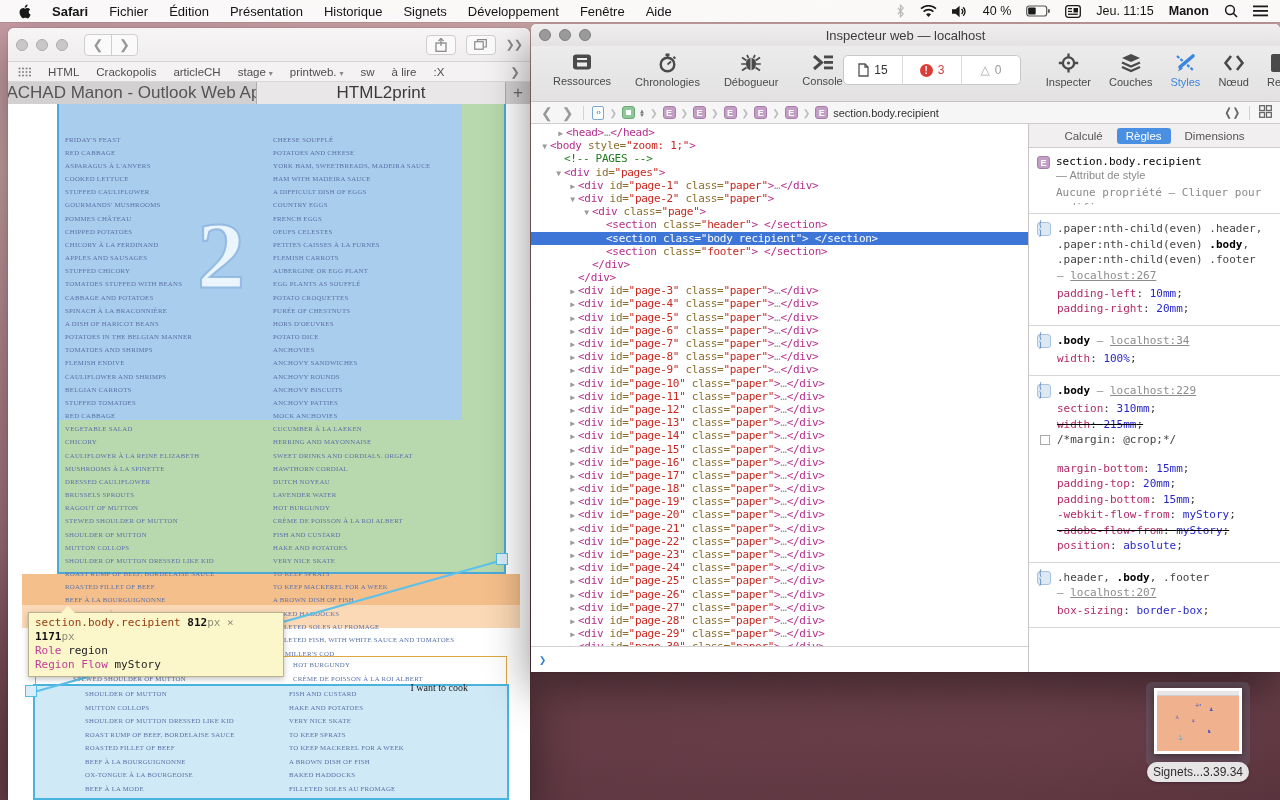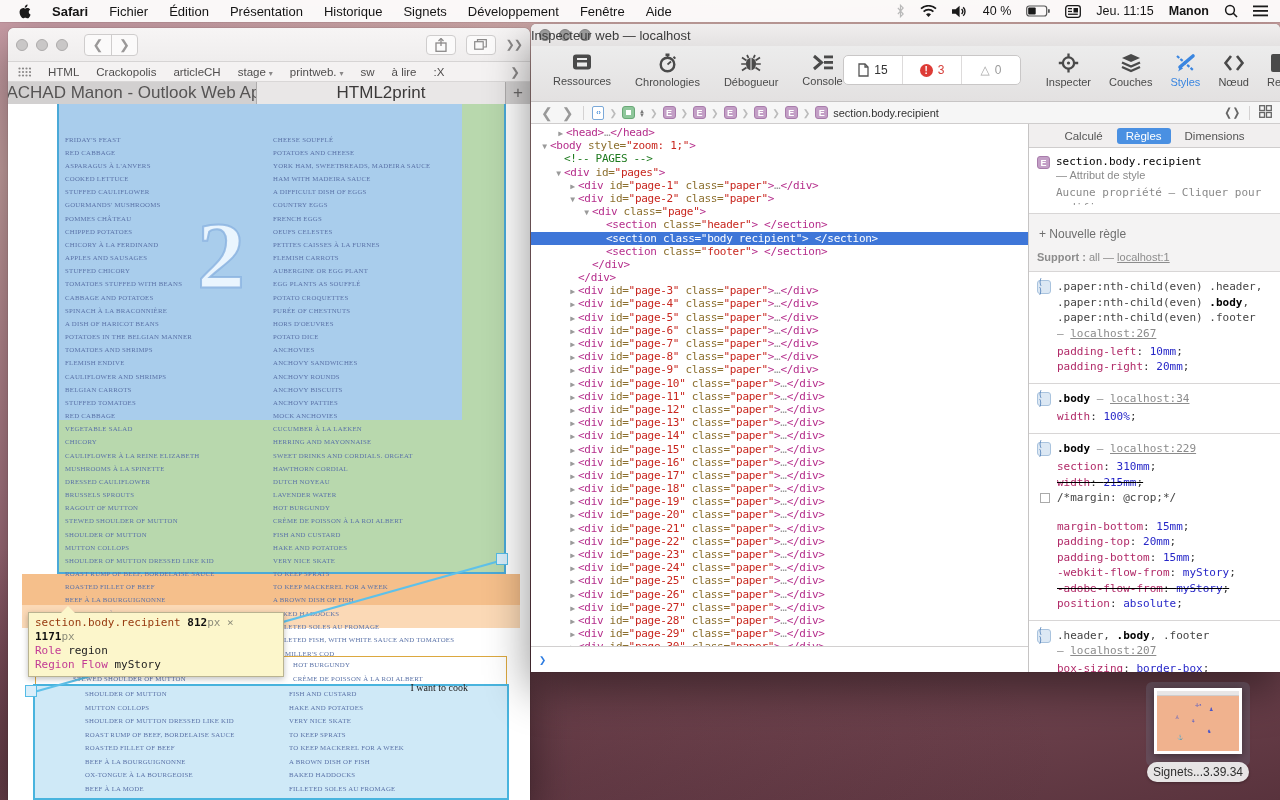--- a/index.html
+++ b/index.html
@@ -99,21 +99,21 @@
   .tt-num { color:#111; font-weight:bold; }
   .tt-unit{ color:#8c8c7a; }
   .tt-key { color:#c23a94; }
   .tt-val { color:#222; }
 
   
   .inspector { left:531px; top:24px; width:749px; height:648px; background:#ececec;
     border-radius:5px 5px 0 0; overflow:hidden; }
   .in-titlebar { height:22px; display:flex; align-items:center; padding:0 8px; position:relative;
     background:linear-gradient(#f0eeee,#e4e2e2); }
-  .in-title { position:absolute; left:0; right:0; font-size:13px; color:#3c3c3c; }
+  .in-title { position:absolute; left:0; right:0; text-align:center; font-size:13px; color:#3c3c3c; }
   .in-toolbar { height:56px; background:linear-gradient(#ececec,#e3e1e1); border-bottom:1px solid #c7c5c5;
     position:relative; display:flex; align-items:flex-start; }
   .tb-item { display:flex; flex-direction:column; align-items:center; gap:1px; padding-top:7px;
     font-size:11px; color:#4a4a4a; }
   .tb-left { display:flex; gap:24px; padding-left:22px;justify-content:flex-end; }
   .tb-right{ position:absolute; right:-12px; top:0; display:flex; gap:18px; }
   .tb-item .lbl { white-space:nowrap; }
   .tb-item.active .lbl { color:#3b86e0; }
   .segctl { position:absolute; left:312px; top:9px; width:178px; height:30px; background:#fff;
     border:1px solid #c9c7c7; border-radius:5px; display:flex; align-items:center; }
@@ -719,28 +719,20 @@
         <div class="sec">
           <div class="rule-head">
             <span class="ebadge" style="margin-top:1px;">E</span>
             <div>
               <div class="mono" style="color:#000;">section.body.recipient</div>
               <div class="attr-line">— Attribut de style</div>
               <div class="muted-2l" style="width:215px;">Aucune propriété — Cliquer pour modifier</div>
             </div>
           </div>
         </div>
-        <div class="sec gray">
-          <div class="newrule">+ <span>Nouvelle règle</span></div>
-          <div class="support">
-            <b>Support :</b>
-            <span>all</span> —
-            <a>localhost:1</a>
-          </div>
-        </div>
         <div id="rules-container">
             <div class="sec">
               <div class="rule-head">
                 <span class="brace-badge">( )</span>
                 <div class="sel-lines">
                   <div><span>.paper:nth-child(even) .header,</span></div>
                   <div><span>.paper:nth-child(even) </span><b>.body</b><span>,</span></div>
                   <div><span>.paper:nth-child(even) .footer</span></div>
                   <div class="rule-link">— <a>localhost:267</a></div>
                 </div>

